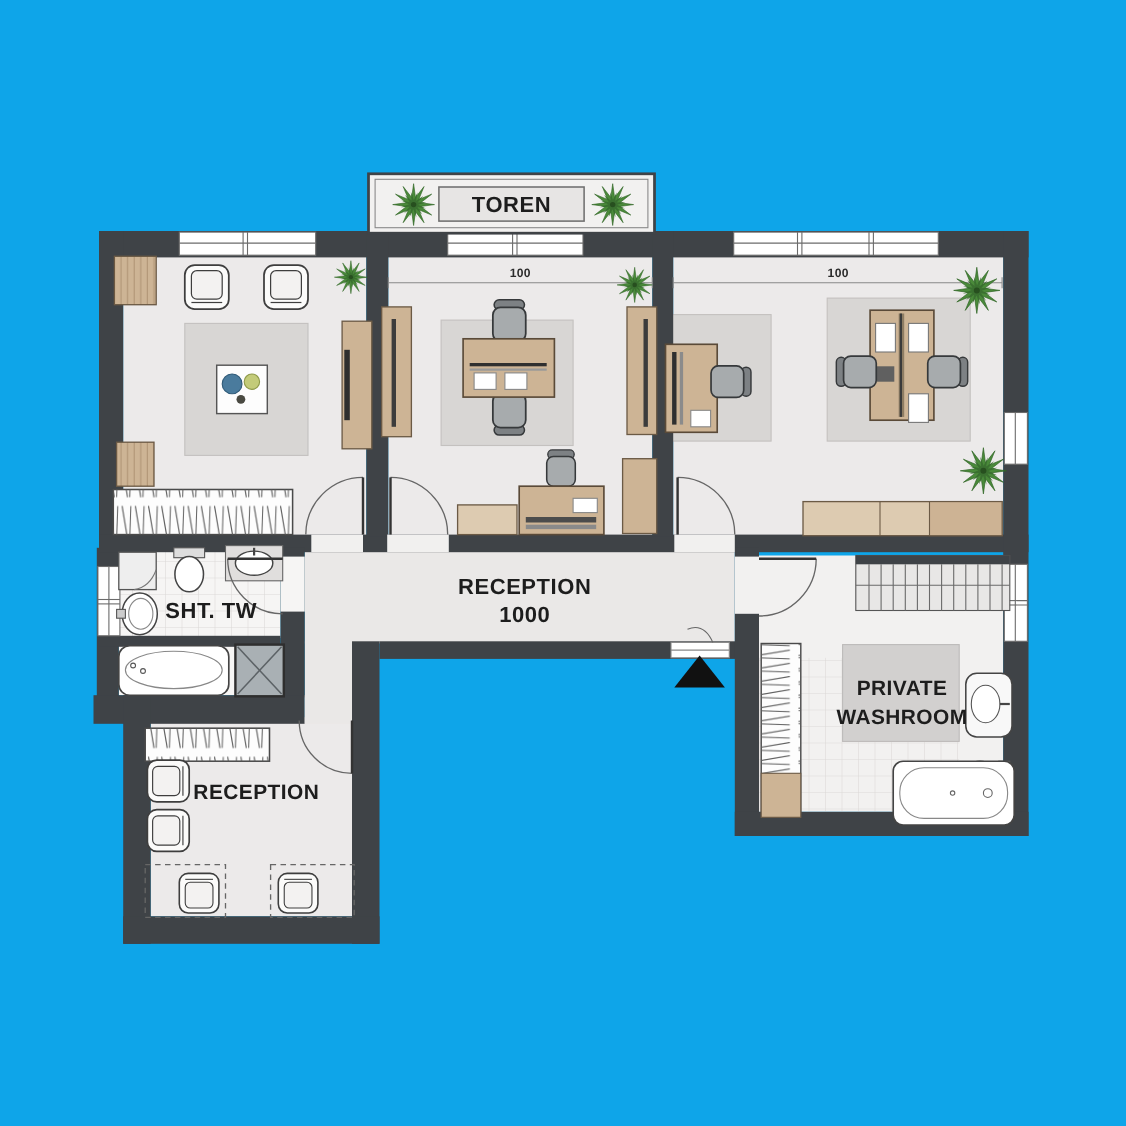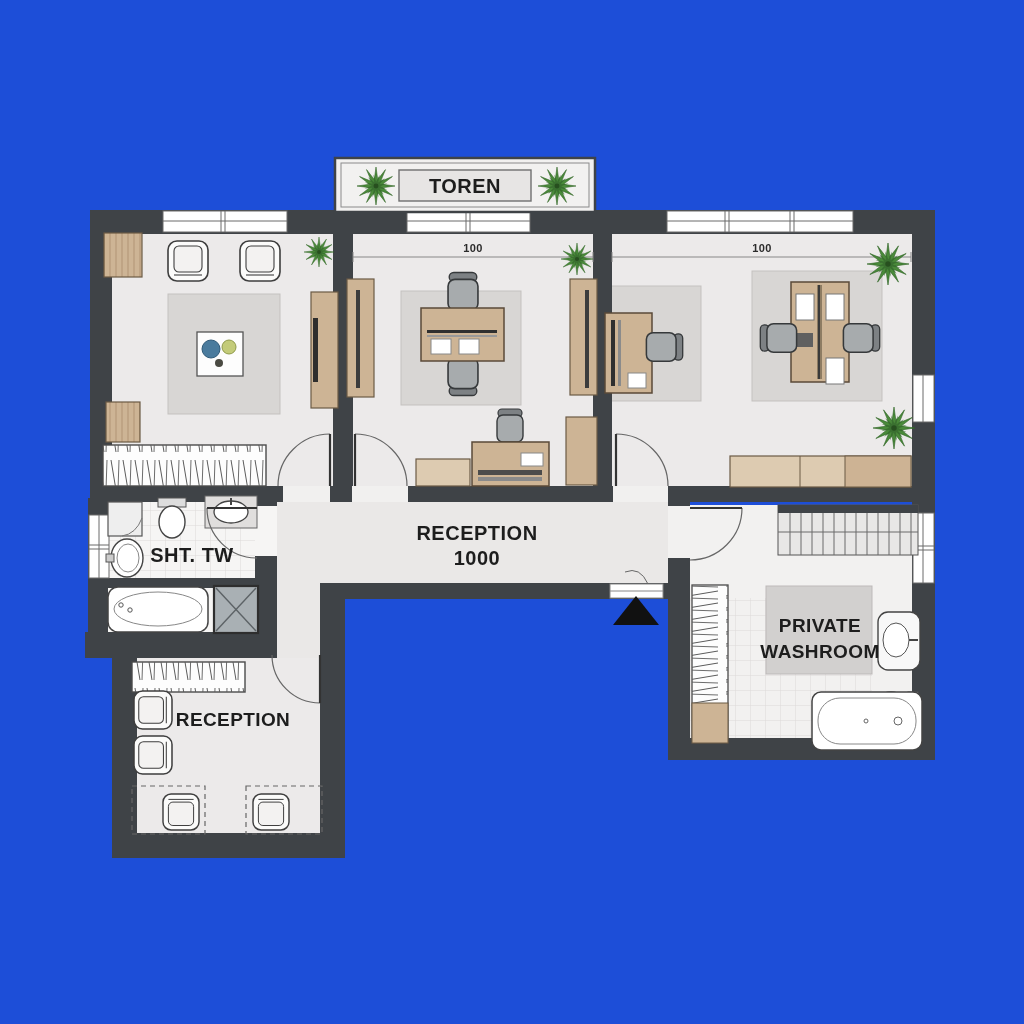--- a/index.html
+++ b/index.html
@@ -1,16 +1,16 @@
 <!DOCTYPE html>
 <html><head>
 <meta charset="utf-8">
 <style>
   html,body{margin:0;padding:0;background:#fdfdfd;}
-  .stage{position:relative;width:1024px;height:1024px;background:#1d4ed8;overflow:hidden;
+  .stage{position:relative;width:1024px;height:1024px;background:#0ea5e9;overflow:hidden;
          font-family:"Liberation Sans",sans-serif;}
   svg{position:absolute;left:0;top:0;}
   text{font-family:"Liberation Sans",sans-serif;font-weight:bold;fill:#1d1d1d;}
   .room-label{font-size:20px;letter-spacing:.5px;}
   .room-label-sm{font-size:19px;letter-spacing:.4px;}
   .dim-label{font-size:11px;font-weight:bold;fill:#2b2b2b;letter-spacing:.3px;}
 </style>
 </head>
 <body>
 

